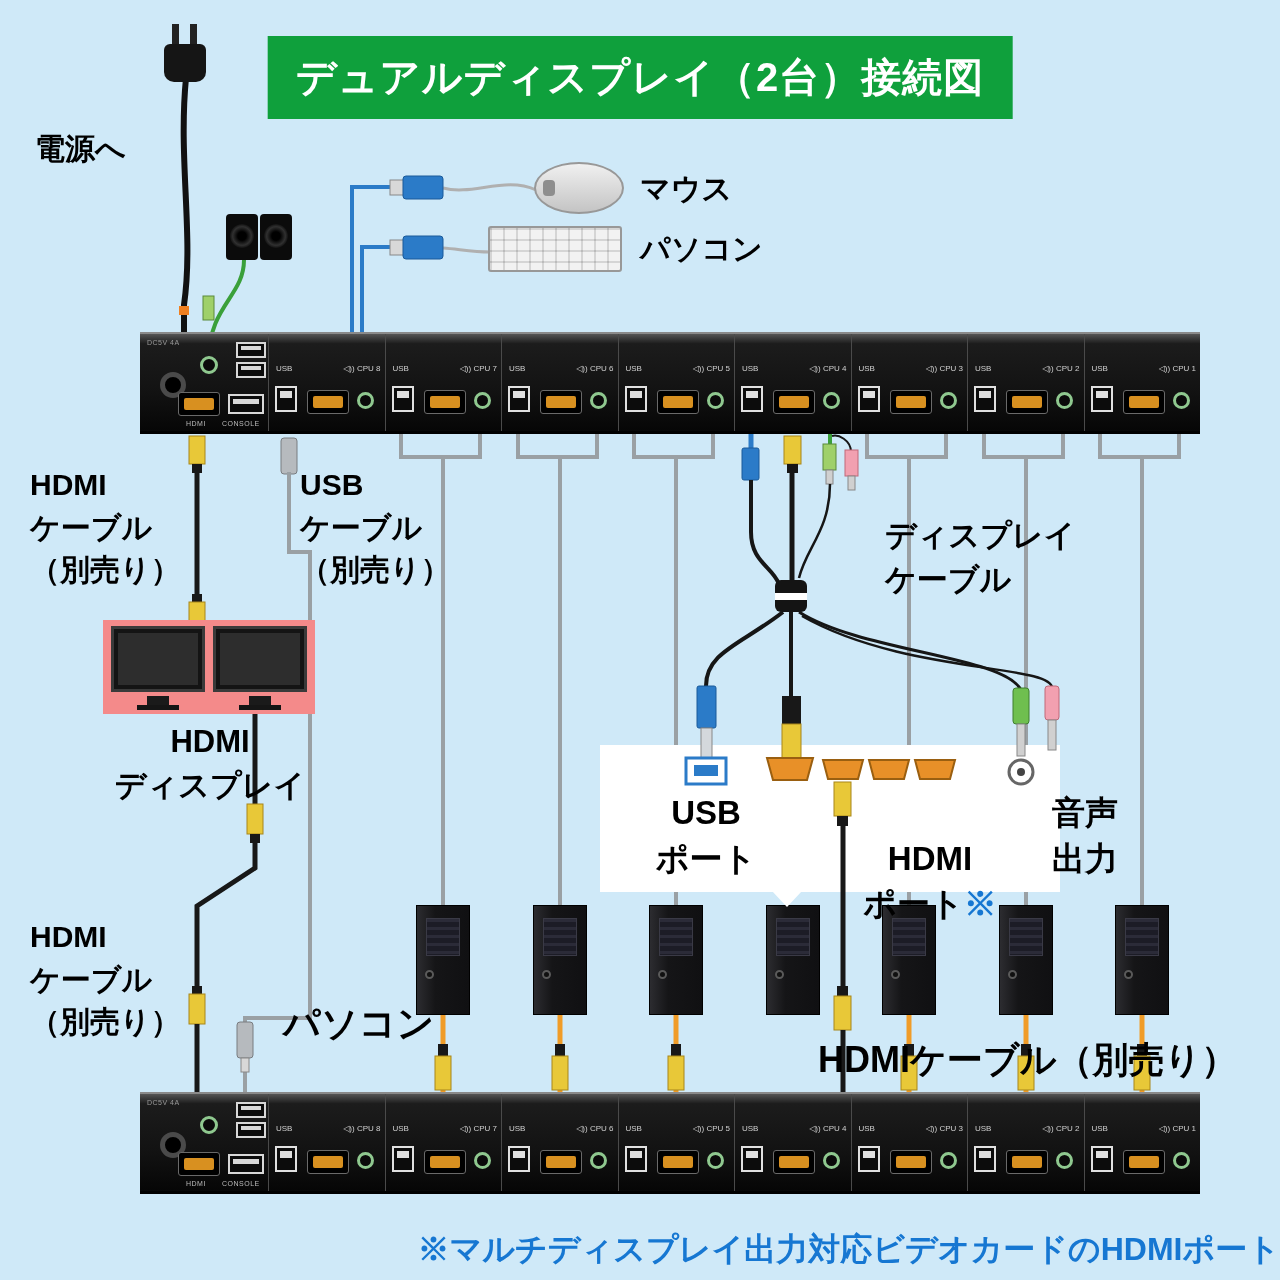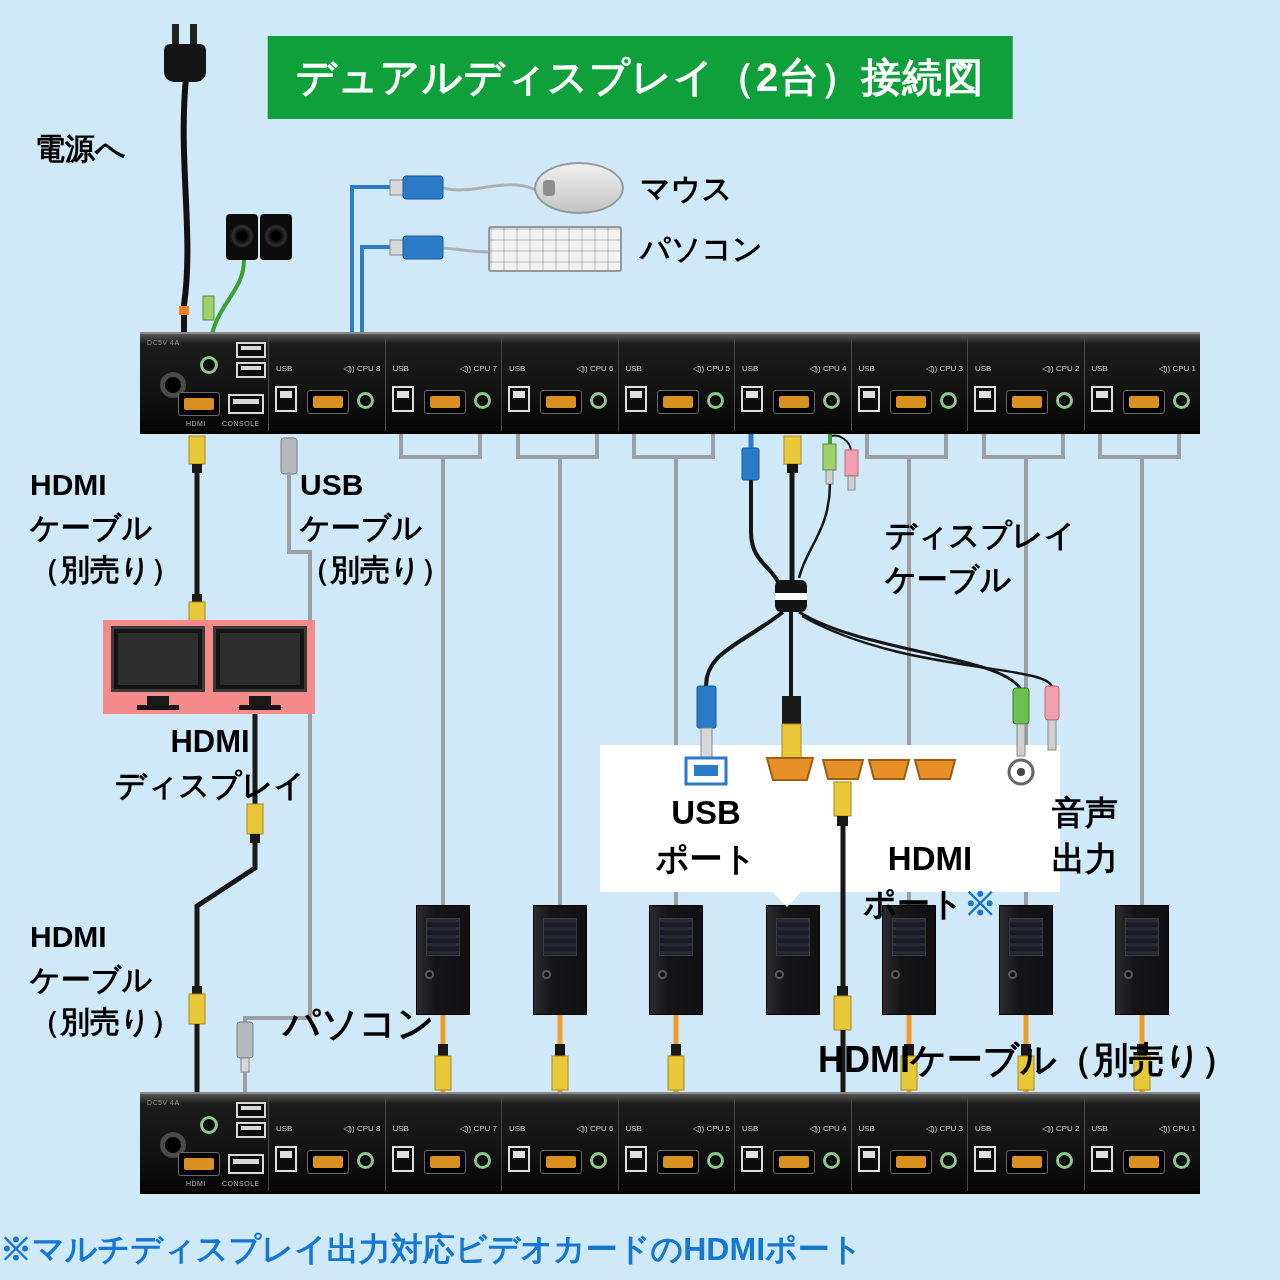--- a/index.html
+++ b/index.html
@@ -12,21 +12,21 @@
   .device{position:absolute;z-index:2}
   
   .title{position:absolute;z-index:5;left:50%;top:36px;transform:translateX(-50%);
     background:#0fa03c;color:#fff;font-size:40px;font-weight:bold;padding:14px 28px;
     letter-spacing:1px;white-space:nowrap}
   
   .lbl{position:absolute;z-index:5;font-weight:bold;font-size:30px;line-height:1.42;
     color:#000;white-space:pre-line}
   .lbl.big{font-size:33px;line-height:1.38;text-align:center}
   .lbl .m{color:#1677d2}
-  .footnote{position:absolute;z-index:5;left:0;right:0;top:1228px;text-align:left;
+  .footnote{position:absolute;z-index:5;left:0;right:0;top:1228px;text-align:right;
     font-size:32px;font-weight:bold;color:#1677d2;white-space:nowrap}
   
   .kvm{position:absolute;left:140px;width:1060px;height:102px;z-index:2;
     background:linear-gradient(#555 0,#1c1c1c 10%,#121212 60%,#060606 100%);
     border-top:2px solid #8a8a8a;border-bottom:3px solid #000}
   .console{position:absolute;left:0;top:0;width:128px;height:100%}
   .console span{position:absolute;display:block}
   .dc-lbl{left:7px;top:5px;font-size:7px;color:#9a9a9a;letter-spacing:.5px}
   .dc-jack{left:20px;top:38px;width:26px;height:26px;border-radius:50%;background:#000;border:5px solid #4a4a4a}
   .console-audio{left:60px;top:22px;width:18px;height:18px;border-radius:50%;background:#0a0a0a;border:3px solid #8fc88f}

